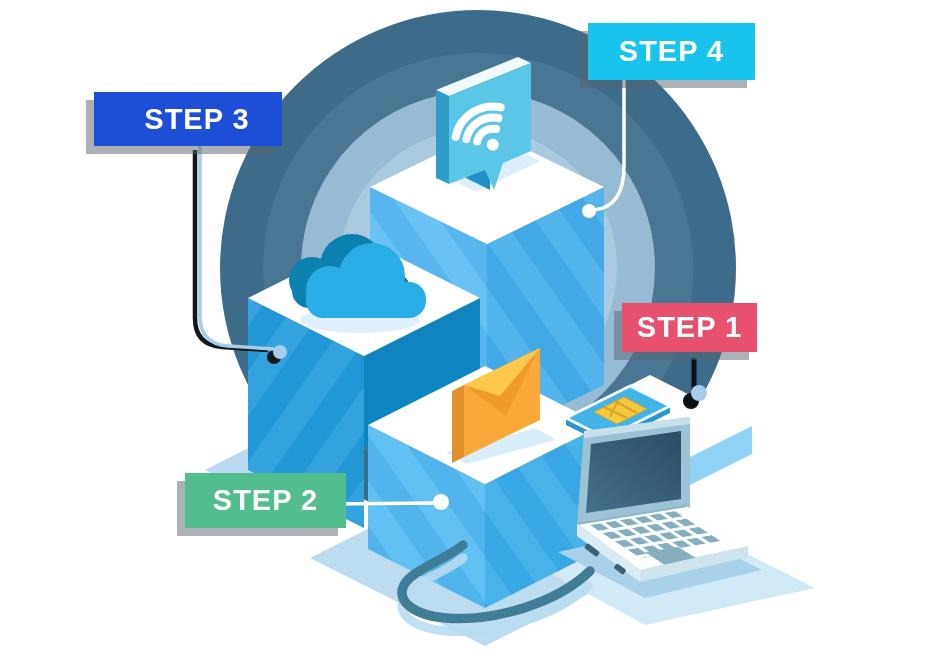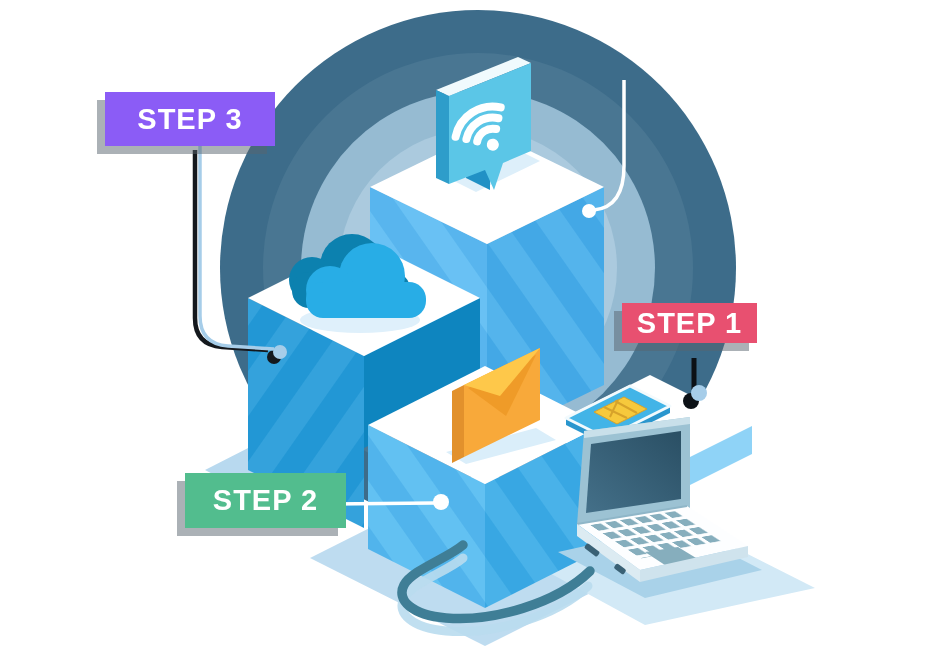--- a/index.html
+++ b/index.html
@@ -2,23 +2,23 @@
 <html><head>
 <meta charset="utf-8">
 <style>
   html,body{margin:0;padding:0;background:#ffffff;}
   .stage{position:relative;width:932px;height:656px;background:#ffffff;overflow:hidden;
          font-family:"Liberation Sans","DejaVu Sans",sans-serif;}
   .scene{position:absolute;left:0;top:0;}
   .banner{position:absolute;display:flex;align-items:center;justify-content:center;
           color:#ffffff;font-weight:800;font-size:29px;letter-spacing:1px;
           box-shadow:-8px 8px 0 rgba(88,99,110,0.5);user-select:none;}
-  .banner-step3{left:105px;top:92px;width:170px;height:54px;background:#8b5cf6;}
+  .banner-step3{left:94px;top:92px;width:170px;height:54px;background:#1d4ed8;padding-left:18px;}
   .banner-step4{left:588px;top:23px;width:167px;height:57px;background:#18c3ec;}
-  .banner-step1{left:622px;top:303px;width:135px;height:40px;background:#e85070;}
+  .banner-step1{left:622px;top:303px;width:135px;height:49px;background:#e85070;}
   .banner-step2{left:185px;top:473px;width:161px;height:55px;background:#52bd8e;}
 </style>
 </head>
 <body>
 
 <div class="stage">
 
 <svg class="scene" width="932" height="656" viewBox="0 0 932 656">
   <defs>
     <pattern id="pTallL" patternUnits="userSpaceOnUse" width="52" height="52" patternTransform="rotate(-35)">
@@ -172,20 +172,23 @@
   <g>
     <line x1="694" y1="358" x2="694" y2="390" stroke="#0c1116" stroke-width="5"></line>
     <circle cx="691" cy="401" r="8" fill="#0c1116"></circle>
     <circle cx="699" cy="393" r="8" fill="#a6cde9"></circle>
   </g>
 </svg>
 
 <div class="banner banner-step3">
   <span>STEP 3</span>
 </div>
+<div class="banner banner-step4">
+  <span>STEP 4</span>
+</div>
 <div class="banner banner-step1">
   <span>STEP 1</span>
 </div>
 <div class="banner banner-step2">
   <span>STEP 2</span>
 </div>
 
 </div>
 
 </body></html>

